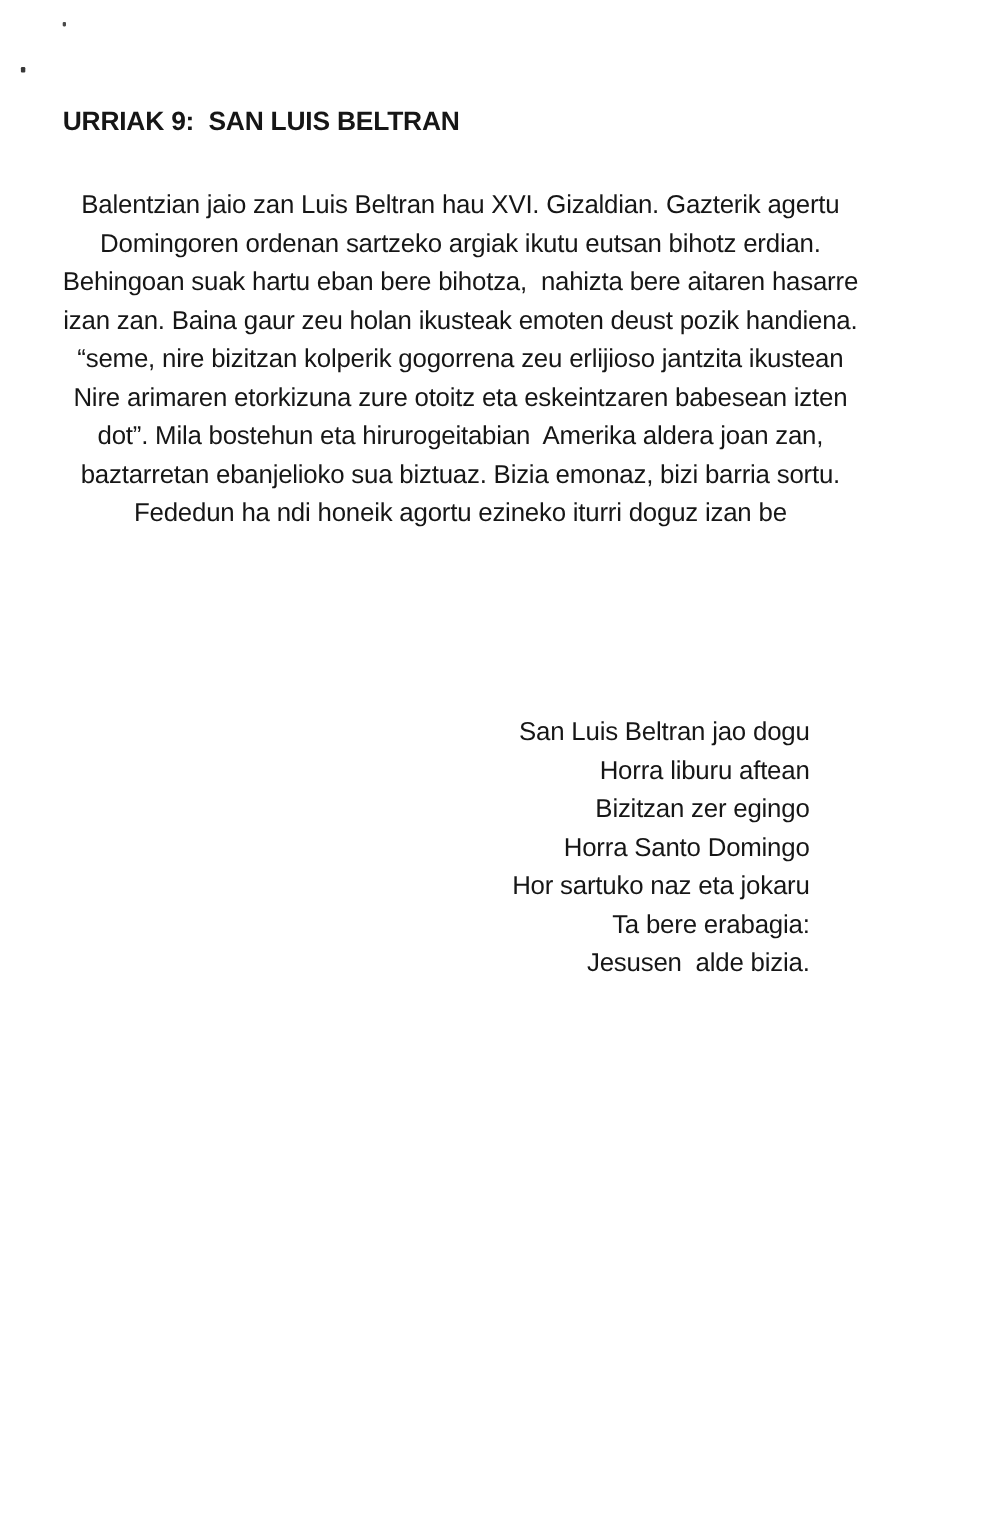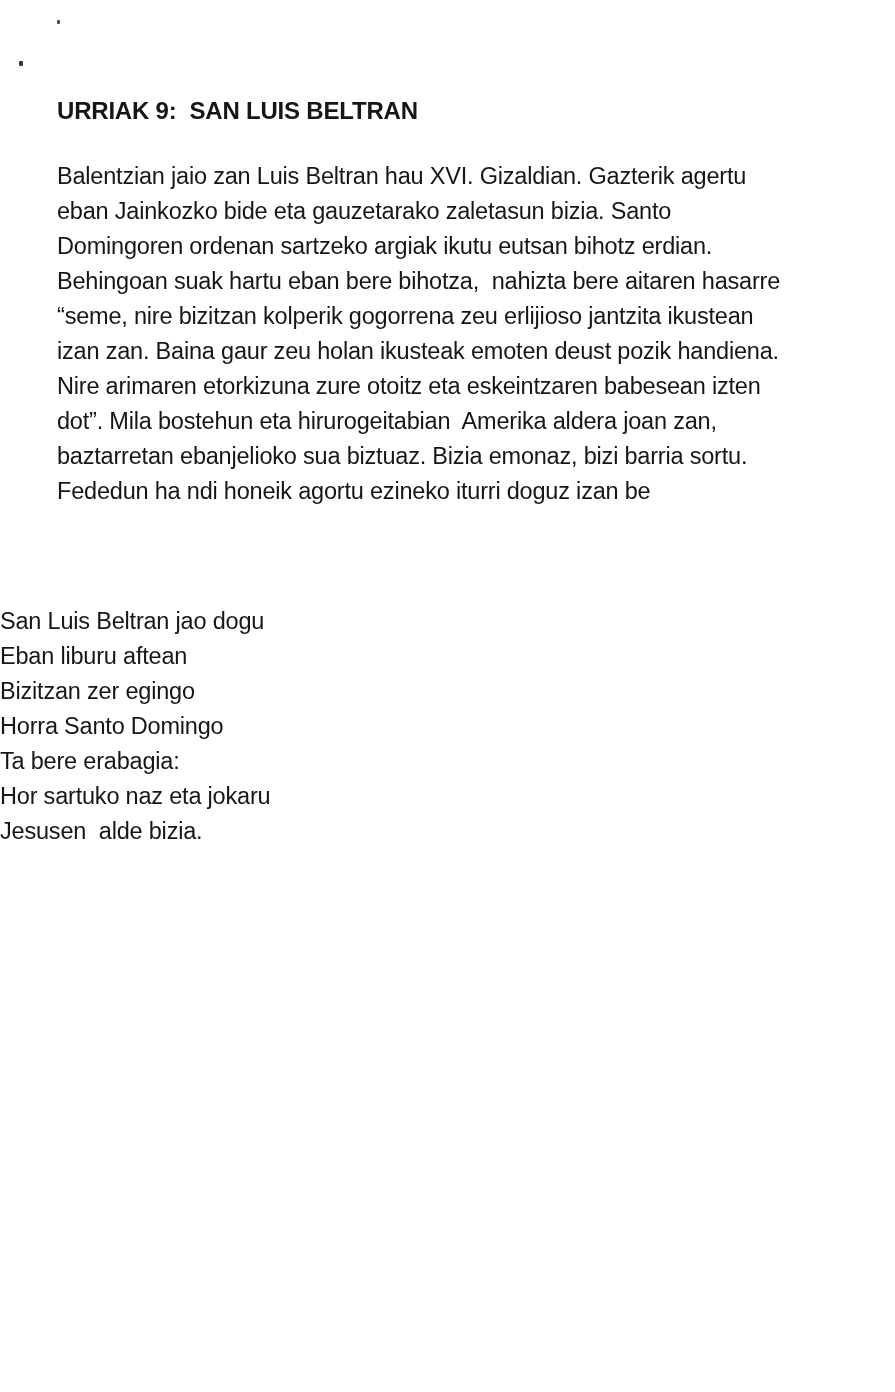--- a/index.html
+++ b/index.html
@@ -30,68 +30,68 @@
     margin: 0;
     font-size: 24px;
     font-weight: bold;
     line-height: 35px;
     letter-spacing: -0.2px;
     white-space: pre;
   }
   .paragraph {
     position: absolute;
     left: 57px;
-    top: 159px;
+    top: 169px;
+    text-align: center;
   }
   .paragraph .line {
     font-size: 23.5px;
     line-height: 35px;
     letter-spacing: -0.2px;
     white-space: pre;
   }
   .poem {
     position: absolute;
     left: 0;
-    top: 604px;
+    top: 648px;
     width: 736px;
-    text-align: left;
+    text-align: right;
   }
   .poem .line {
     font-size: 23.5px;
     line-height: 35px;
     letter-spacing: -0.2px;
     white-space: pre;
   }
 </style>
 </head>
 <body>
 
 <div class="page">
 
   <span class="speck speck-1"></span>
   <span class="speck speck-2"></span>
 
   <h1 class="title">URRIAK 9:  SAN LUIS BELTRAN</h1>
 
   <div class="paragraph">
     <div class="line">Balentzian jaio zan Luis Beltran hau XVI. Gizaldian. Gazterik agertu</div>
-    <div class="line">eban Jainkozko bide eta gauzetarako zaletasun bizia. Santo</div>
     <div class="line">Domingoren ordenan sartzeko argiak ikutu eutsan bihotz erdian.</div>
     <div class="line">Behingoan suak hartu eban bere bihotza,  nahizta bere aitaren hasarre</div>
+    <div class="line">izan zan. Baina gaur zeu holan ikusteak emoten deust pozik handiena.</div>
     <div class="line">“seme, nire bizitzan kolperik gogorrena zeu erlijioso jantzita ikustean</div>
-    <div class="line">izan zan. Baina gaur zeu holan ikusteak emoten deust pozik handiena.</div>
     <div class="line">Nire arimaren etorkizuna zure otoitz eta eskeintzaren babesean izten</div>
     <div class="line">dot”. Mila bostehun eta hirurogeitabian  Amerika aldera joan zan,</div>
     <div class="line">baztarretan ebanjelioko sua biztuaz. Bizia emonaz, bizi barria sortu.</div>
     <div class="line">Fededun ha ndi honeik agortu ezineko iturri doguz izan be</div>
   </div>
 
   <div class="poem">
     <div class="line">San Luis Beltran jao dogu</div>
-    <div class="line">Eban liburu aftean</div>
+    <div class="line">Horra liburu aftean</div>
     <div class="line">Bizitzan zer egingo</div>
     <div class="line">Horra Santo Domingo</div>
+    <div class="line">Hor sartuko naz eta jokaru</div>
     <div class="line">Ta bere erabagia:</div>
-    <div class="line">Hor sartuko naz eta jokaru</div>
     <div class="line">Jesusen  alde bizia.</div>
   </div>
 
 </div>
 
 </body></html>

